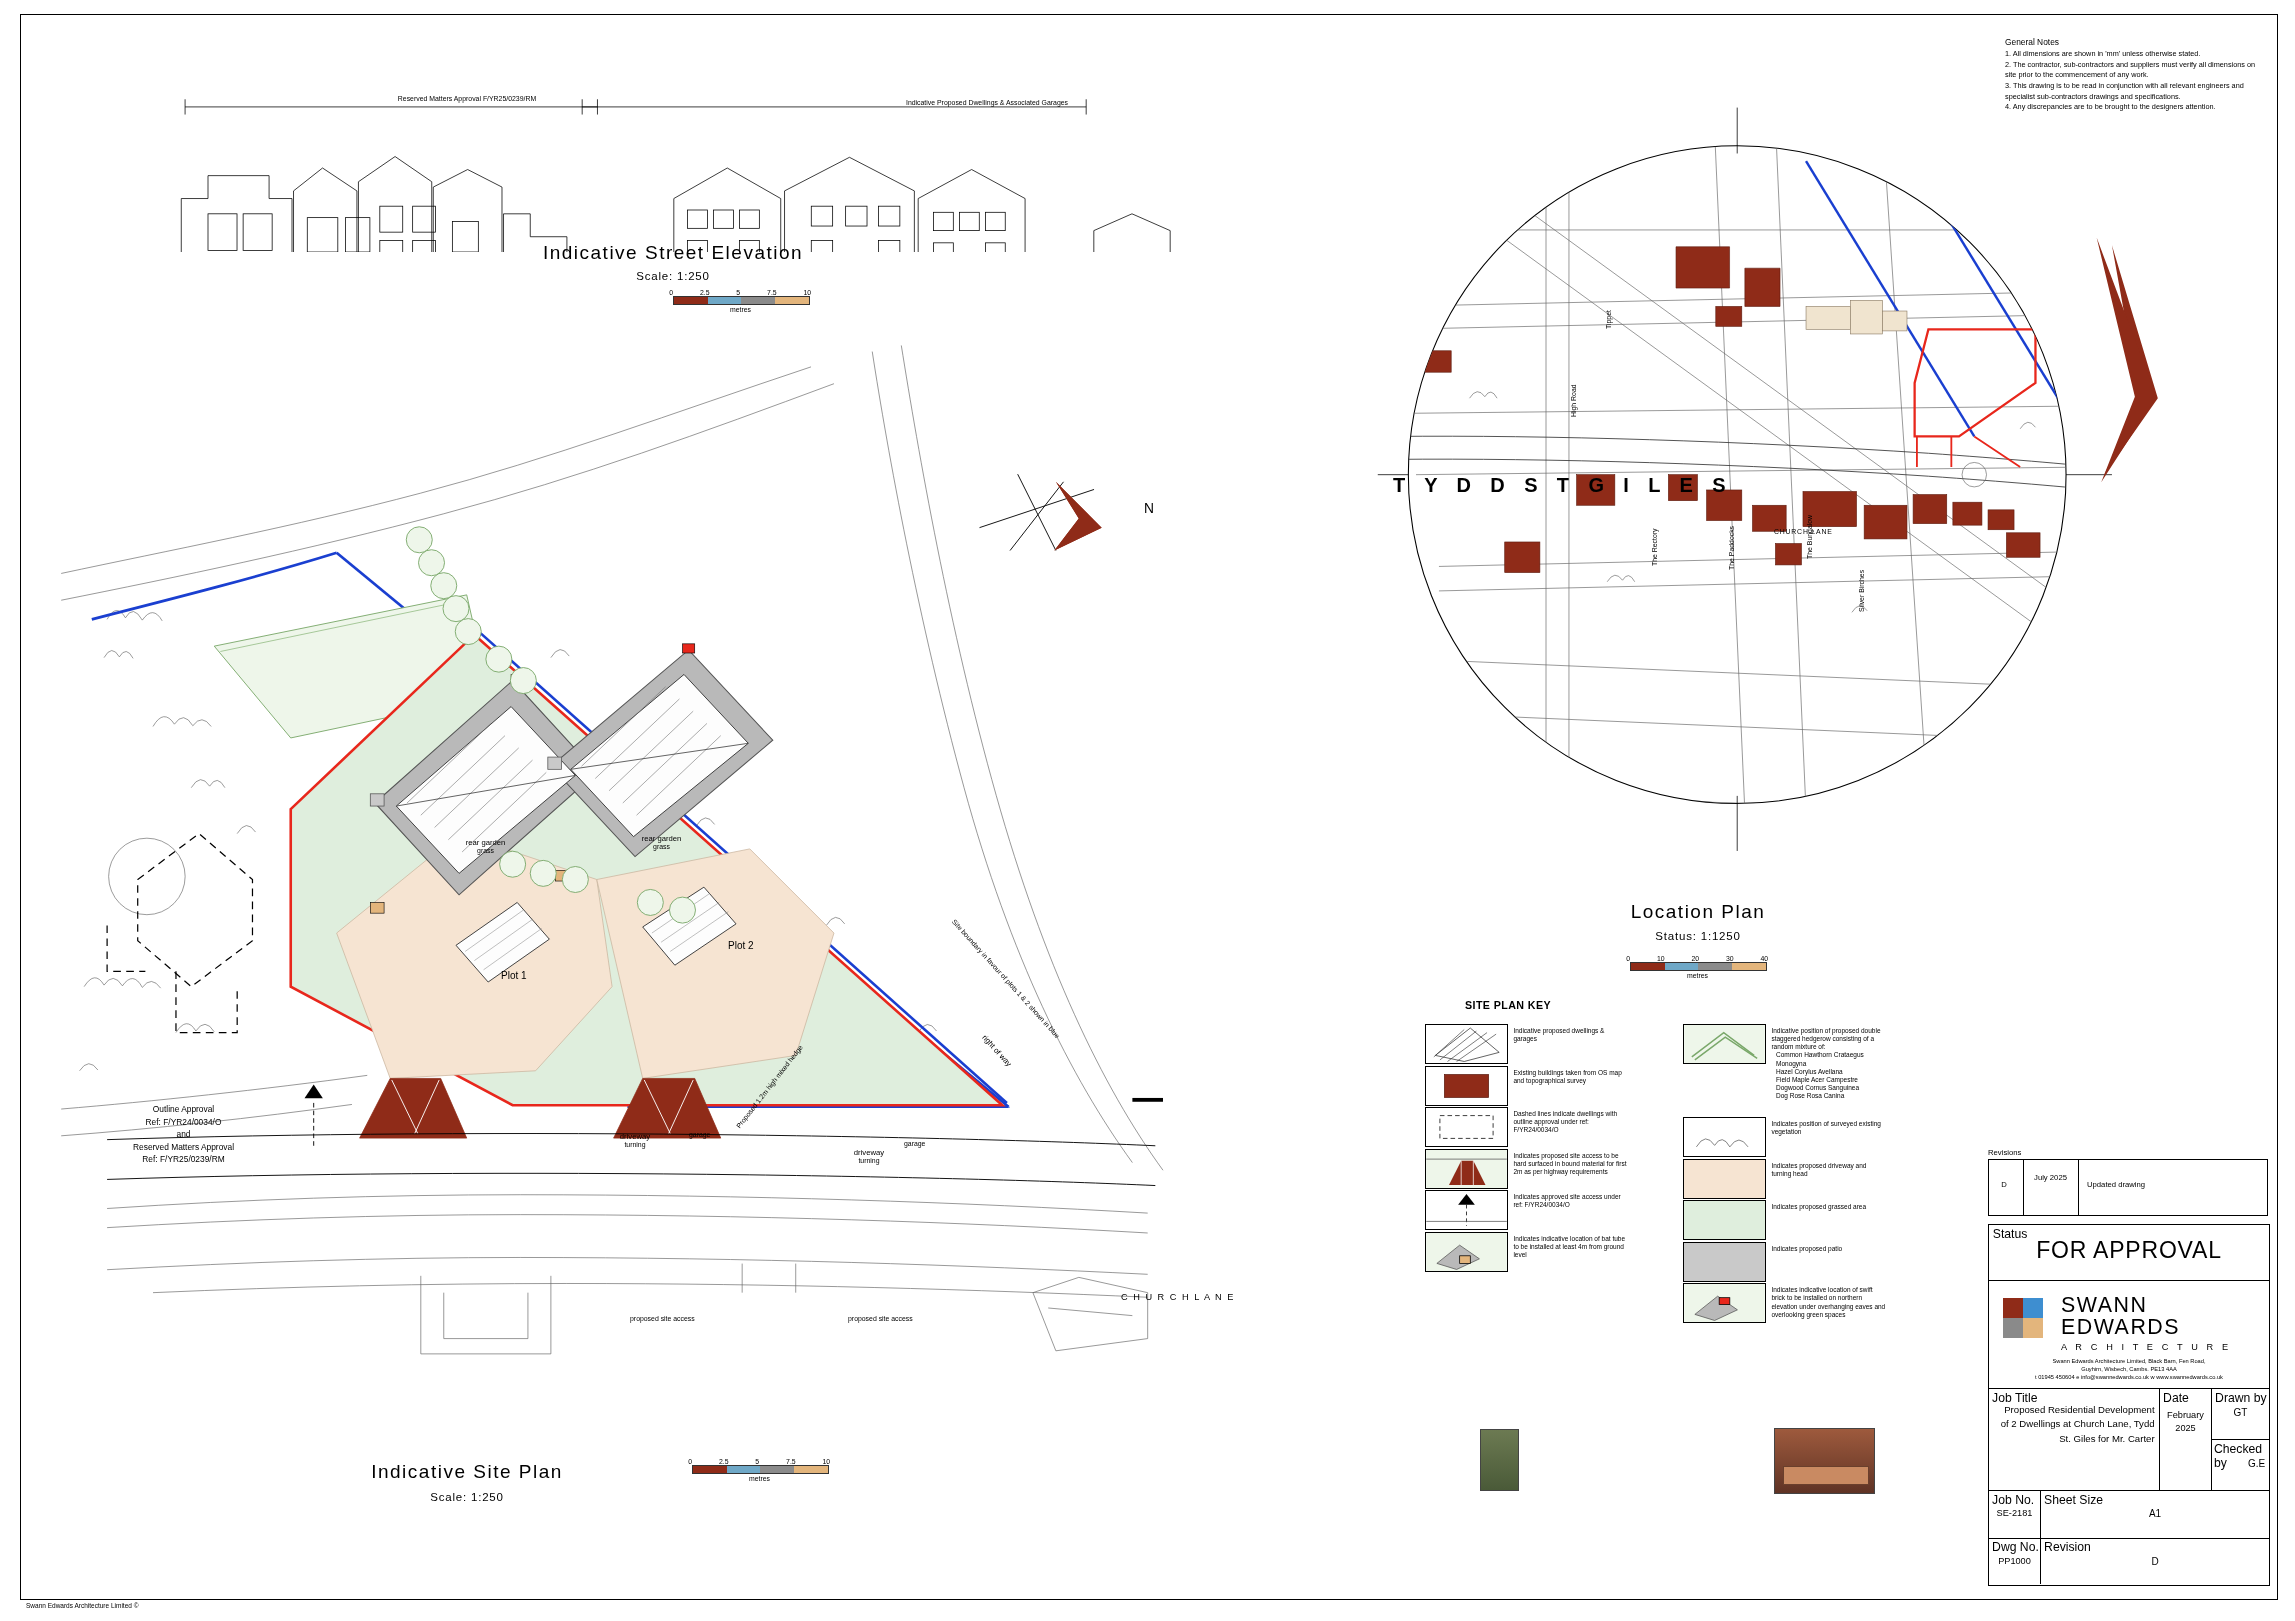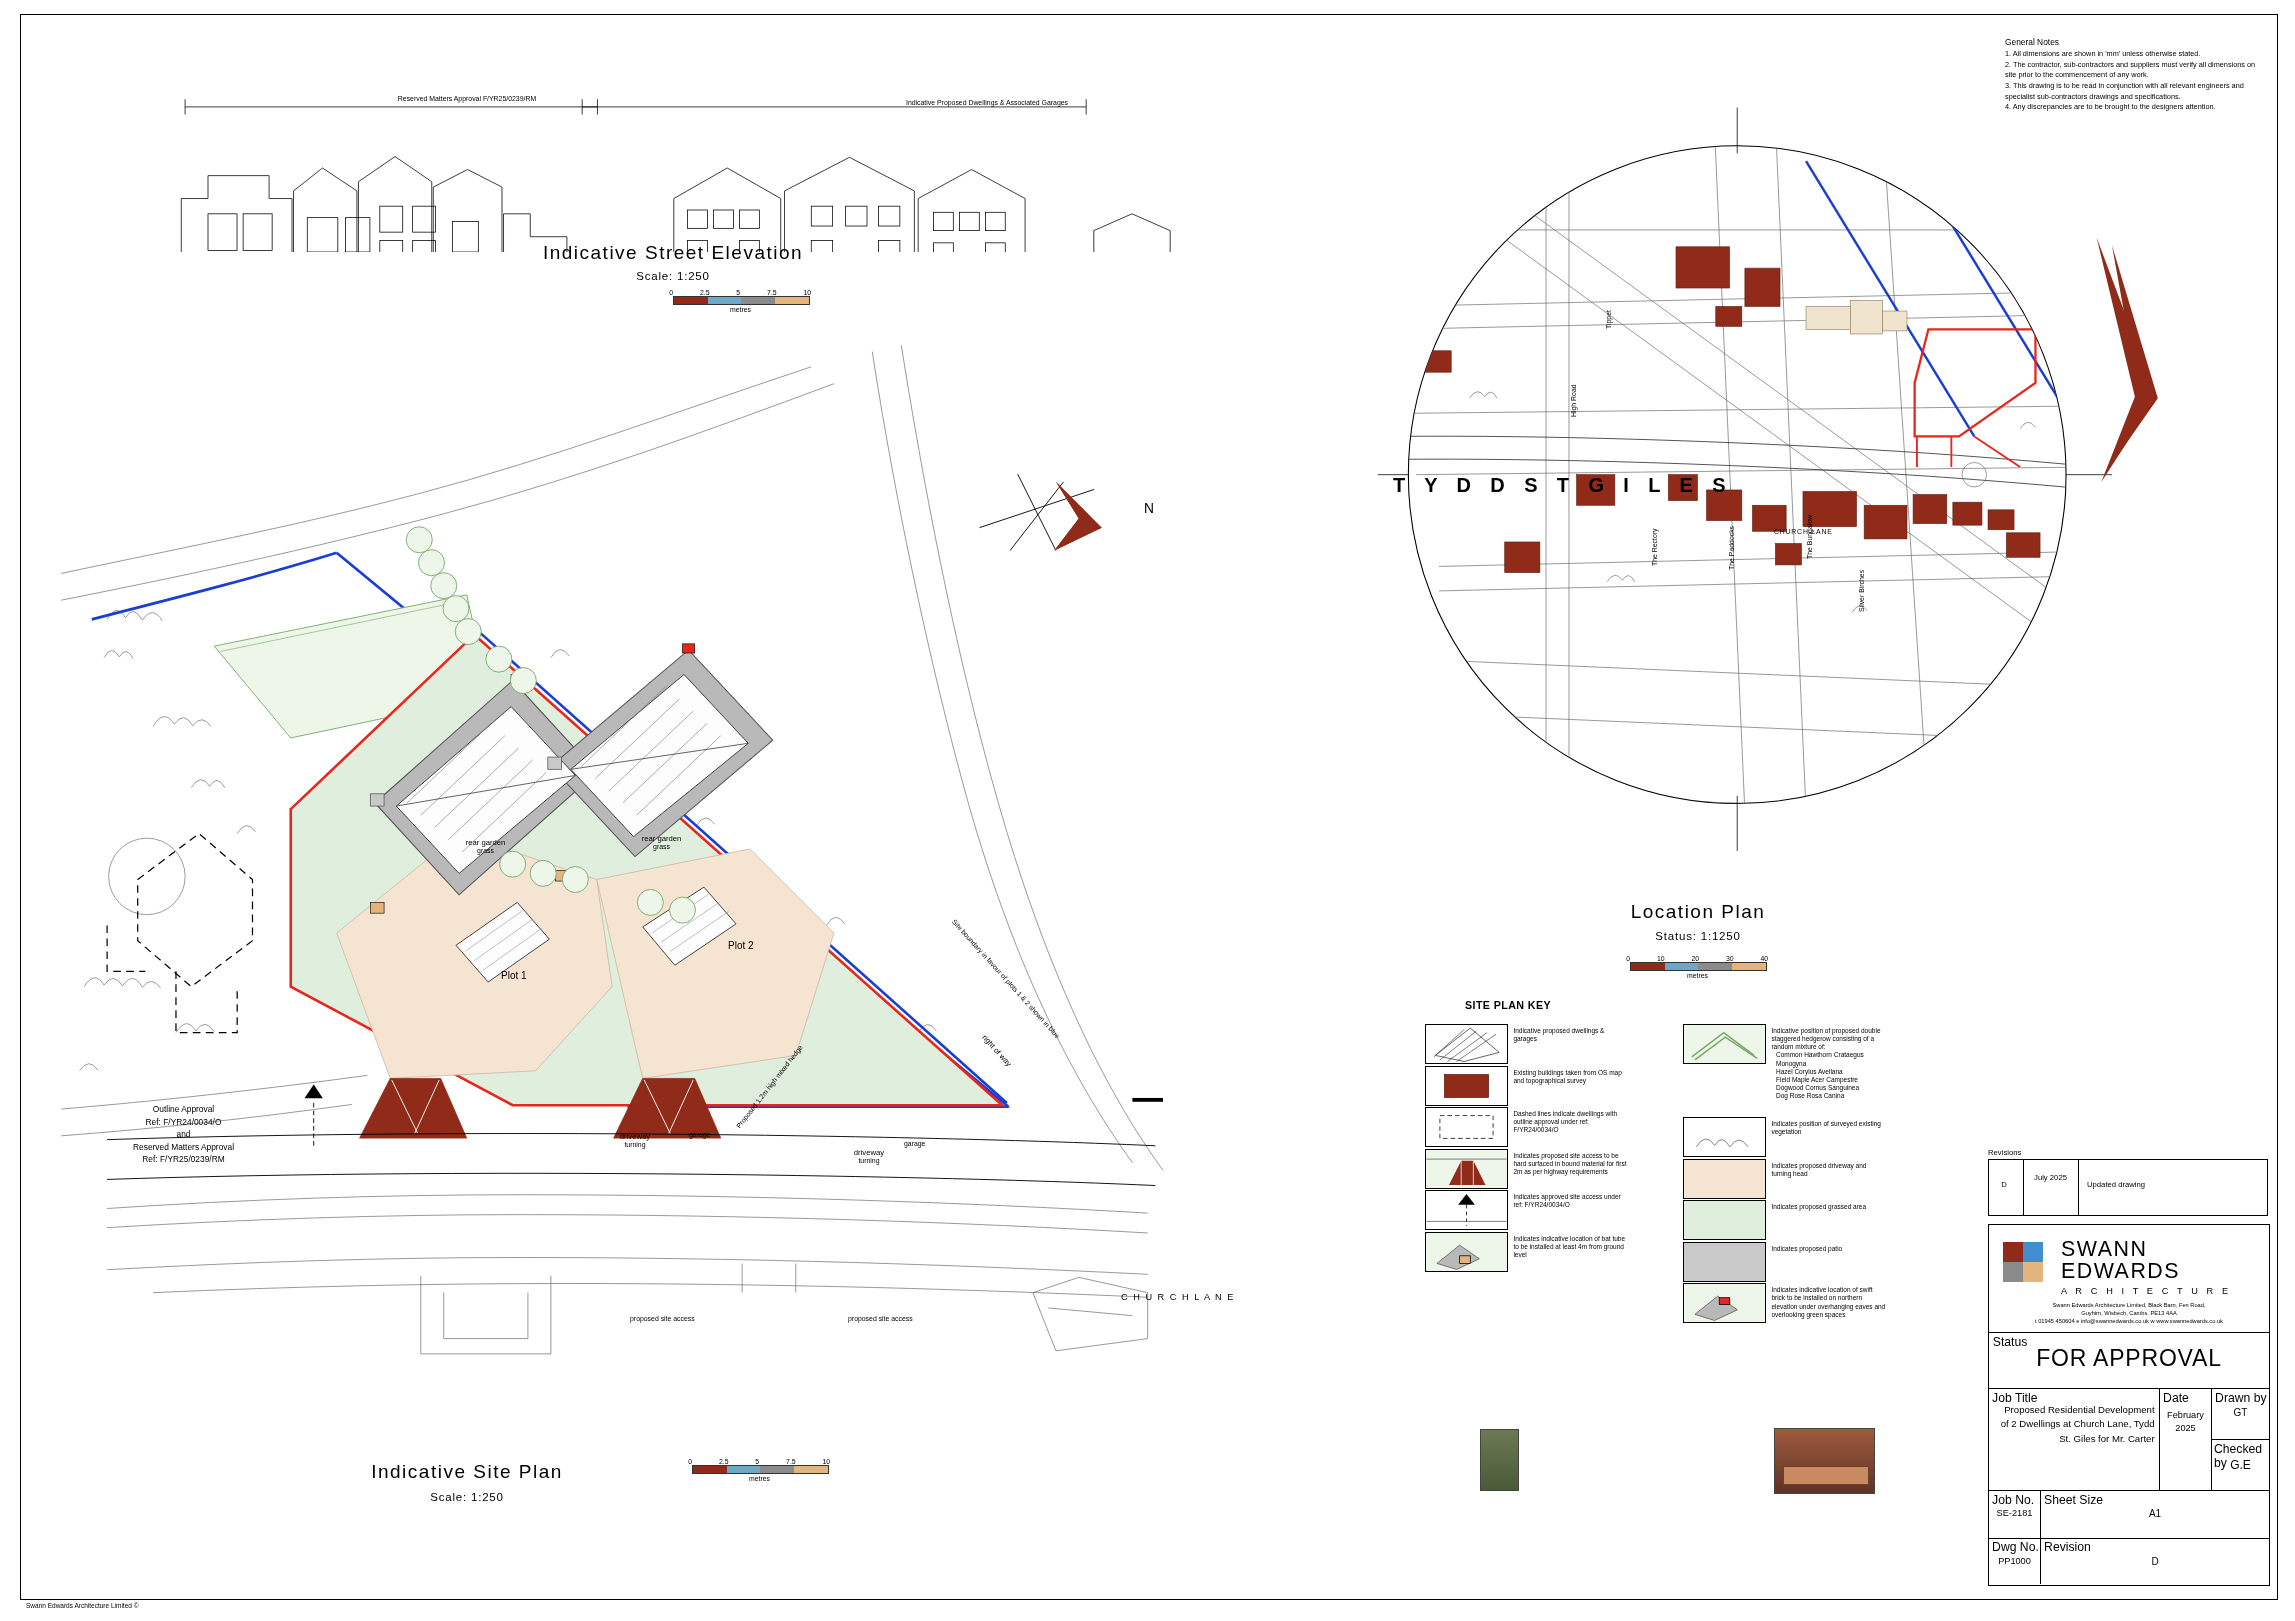--- a/index.html
+++ b/index.html
@@ -567,20 +567,25 @@
       <div style="position:absolute;left:0;top:0;width:34px;height:55px;border-right:0.8px solid #000;"></div>
       <div style="position:absolute;left:34px;top:0;width:55px;height:55px;border-right:0.8px solid #000;"></div>
       <div class="tiny2" style="position:absolute;left:12.2px;top:20px;">D</div>
       <div class="tiny2 center" style="position:absolute;left:34px;top:13.8px;width:55px;line-height:1.3;white-space:pre-line;">July 2025</div>
       <div class="tiny2" style="position:absolute;left:98px;top:20px;">Updated drawing</div>
     </div>
   </div>
 
   <div class="abs" style="left:1988px;top:1224px;width:280px;height:360px;border:0.8px solid #000;">
 
+    <div style="height:55px;border-bottom:0.8px solid #000;position:relative;">
+      <div class="lbl" style="position:absolute;left:3.8px;top:2.3px;">Status</div>
+      <div style="position:absolute;left:0;top:12.2px;width:100%;text-align:center;font-size:23px;letter-spacing:0.8px;">FOR APPROVAL</div>
+    </div>
+
     <div style="height:107px;border-bottom:0.8px solid #000;position:relative;">
       <div style="position:absolute;left:13.8px;top:17px;">
         <div style="display:flex;">
           <span class="swatch" style="width:20px;height:20px;background:#8f2b18;"></span>
           <span class="swatch" style="width:20px;height:20px;background:#3e8ed0;"></span>
         </div>
         <div style="display:flex;">
           <span class="swatch" style="width:20px;height:20px;background:#8a8a8a;"></span>
           <span class="swatch" style="width:20px;height:20px;background:#e3b57c;"></span>
         </div>
@@ -590,42 +595,37 @@
         <div class="brandname" style="font-size:21.4px;margin-top:-3.1px;">EDWARDS</div>
         <div style="font-size:9.2px;letter-spacing:3.1px;margin-top:1.5px;">A R C H I T E C T U R E</div>
       </div>
       <div class="tiny center" style="position:absolute;left:0;top:77px;width:100%;line-height:1.4;font-size:5.7px;">
         <div>Swann Edwards Architecture Limited, Black Barn, Fen Road,</div>
         <div>Guyhirn, Wisbech, Cambs. PE13 4AA</div>
         <div>t 01945 450604  e info@swannedwards.co.uk  w www.swannedwards.co.uk</div>
       </div>
     </div>
 
-    <div style="height:55px;border-bottom:0.8px solid #000;position:relative;">
-      <div class="lbl" style="position:absolute;left:3.8px;top:2.3px;">Status</div>
-      <div style="position:absolute;left:0;top:12.2px;width:100%;text-align:center;font-size:23px;letter-spacing:0.8px;">FOR APPROVAL</div>
-    </div>
-
     <div style="height:101px;border-bottom:0.8px solid #000;display:flex;">
       <div style="width:170px;border-right:0.8px solid #000;position:relative;">
         <div class="lbl" style="position:absolute;left:3.1px;top:1.5px;">Job Title</div>
         <div style="position:absolute;left:4.6px;top:13.8px;width:161px;text-align:right;font-size:9.6px;line-height:1.5;">Proposed Residential Development of 2 Dwellings at Church Lane, Tydd St. Giles for Mr. Carter</div>
       </div>
       <div style="width:51px;border-right:0.8px solid #000;position:relative;">
         <div class="lbl" style="position:absolute;left:3.1px;top:1.5px;">Date</div>
         <div class="center" style="position:absolute;left:0;top:20px;width:100%;font-size:9.2px;line-height:1.4;">February 2025</div>
       </div>
       <div style="flex:1;display:flex;flex-direction:column;">
         <div style="height:51px;border-bottom:0.8px solid #000;position:relative;">
           <div class="lbl" style="position:absolute;left:3.1px;top:1.5px;">Drawn by</div>
           <div class="center" style="position:absolute;left:0;top:18.4px;width:100%;font-size:10px;">GT</div>
         </div>
         <div style="height:51px;position:relative;">
           <div class="lbl" style="position:absolute;left:2px;top:1.5px;">Checked by</div>
-          <div class="center" style="position:absolute;left:0;top:18.4px;width:100%;font-size:12px;">G.E</div>
+          <div class="center" style="position:absolute;left:16px;top:18.4px;width:100%;font-size:10px;">G.E</div>
         </div>
       </div>
     </div>
 
     <div style="height:93px;display:flex;">
       <div style="width:51px;border-right:0.8px solid #000;display:flex;flex-direction:column;">
         <div style="height:47px;border-bottom:0.8px solid #000;position:relative;">
           <div class="lbl" style="position:absolute;left:3.1px;top:1.5px;">Job No.</div>
           <div class="center" style="position:absolute;left:0;top:17px;width:100%;font-size:9.2px;">SE-2181</div>
         </div>

